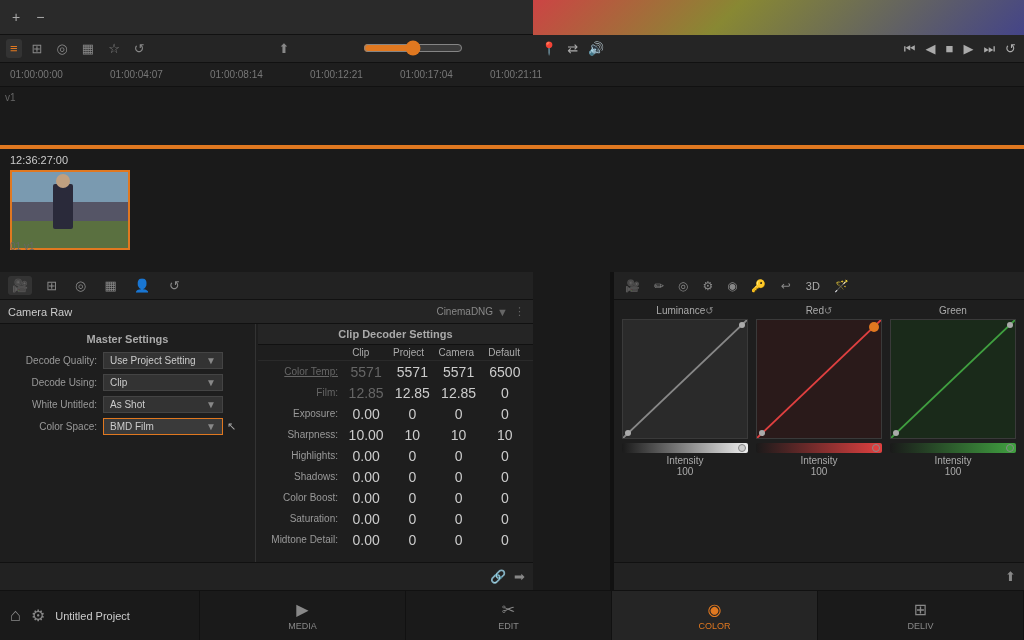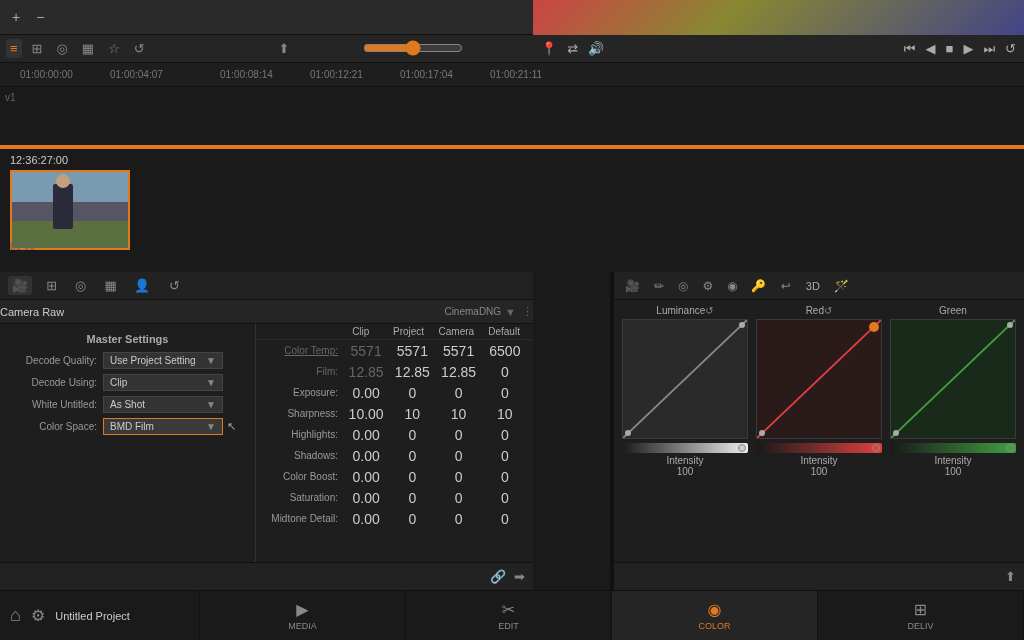--- a/index.html
+++ b/index.html
@@ -134,21 +134,21 @@
     #camera-raw-panel {
       position: absolute;
       top: 300px;
       left: 0;
       width: 533px;
       bottom: 50px;
       background: #1e1e1e;
       overflow: hidden;
     }
     #camera-raw-header {
-      padding: 5px 0;
+      padding: 5px 8px;
       background: #252525;
       border-bottom: 1px solid #111;
       display: flex;
       justify-content: space-between;
       align-items: center;
     }
 
     
     #master-settings {
       width: 255px;
@@ -493,23 +493,23 @@
   <span style="flex:1;"></span>
   <span class="panel-icon">⬆</span>
   <span style="flex:2;text-align:center;">
     <input type="range" style="width: 100px; accent-color: rgb(224, 120, 32);" value="50">
   </span>
 </div>
 
 <div style="position:absolute;top:88px;left:8px;color:#e07820;font-size:13px;">🔲</div>
 
 <div id="timecode-ruler">
-  <span class="tc-mark" style="left:20px;">01:00:00:00</span>
+  <span class="tc-mark" style="left:10px;">01:00:00:00</span>
   <span class="tc-mark" style="left:110px;">01:00:04:07</span>
-  <span class="tc-mark" style="left:220px;text-align:center;">01:00:08:14</span>
+  <span class="tc-mark" style="left:210px;text-align:center;">01:00:08:14</span>
   <span class="tc-mark" style="left:310px;">01:00:12:21</span>
   <span class="tc-mark" style="left:400px;">01:00:17:04</span>
   <span class="tc-mark" style="left:490px;">01:00:21:11</span>
 </div>
 
 <div id="track-area">
   <div id="orange-bar"></div>
   <div id="timecode-display">12:36:27:00</div>
   <div id="thumbnail">
     <div class="thumb-figure">
@@ -567,20 +567,23 @@
         <span class="settings-label"></span>
         <span class="settings-value">0.00</span>
       </div>
       <div class="dropdown-extra-item">Highlight Recovery</div>
 
     </div>
 
     <div style="width:1px;background:#333;flex-shrink:0;"></div>
 
     <div id="clip-decoder">
+      <div id="clip-decoder-header" style="display:flex;align-items:center;padding:4px 5px;background:#252525;border-bottom:1px solid #111;">
+        <span style="flex:1;text-align:center;color:#aaa;font-size:11px;font-weight:bold;">Clip Decoder Settings</span>
+      </div>
       <div style="display:flex;padding:2px 5px;border-bottom:1px solid #2a2a2a;">
         <div style="width:85px;"></div>
         <div class="clip-col-header">Clip</div>
         <div class="clip-col-header">Project</div>
         <div class="clip-col-header">Camera</div>
         <div class="clip-col-header">Default</div>
       </div>
 
       <div class="clip-row">
         <span class="clip-row-label" style="color:#666;text-decoration:underline;">Color Temp:</span>

